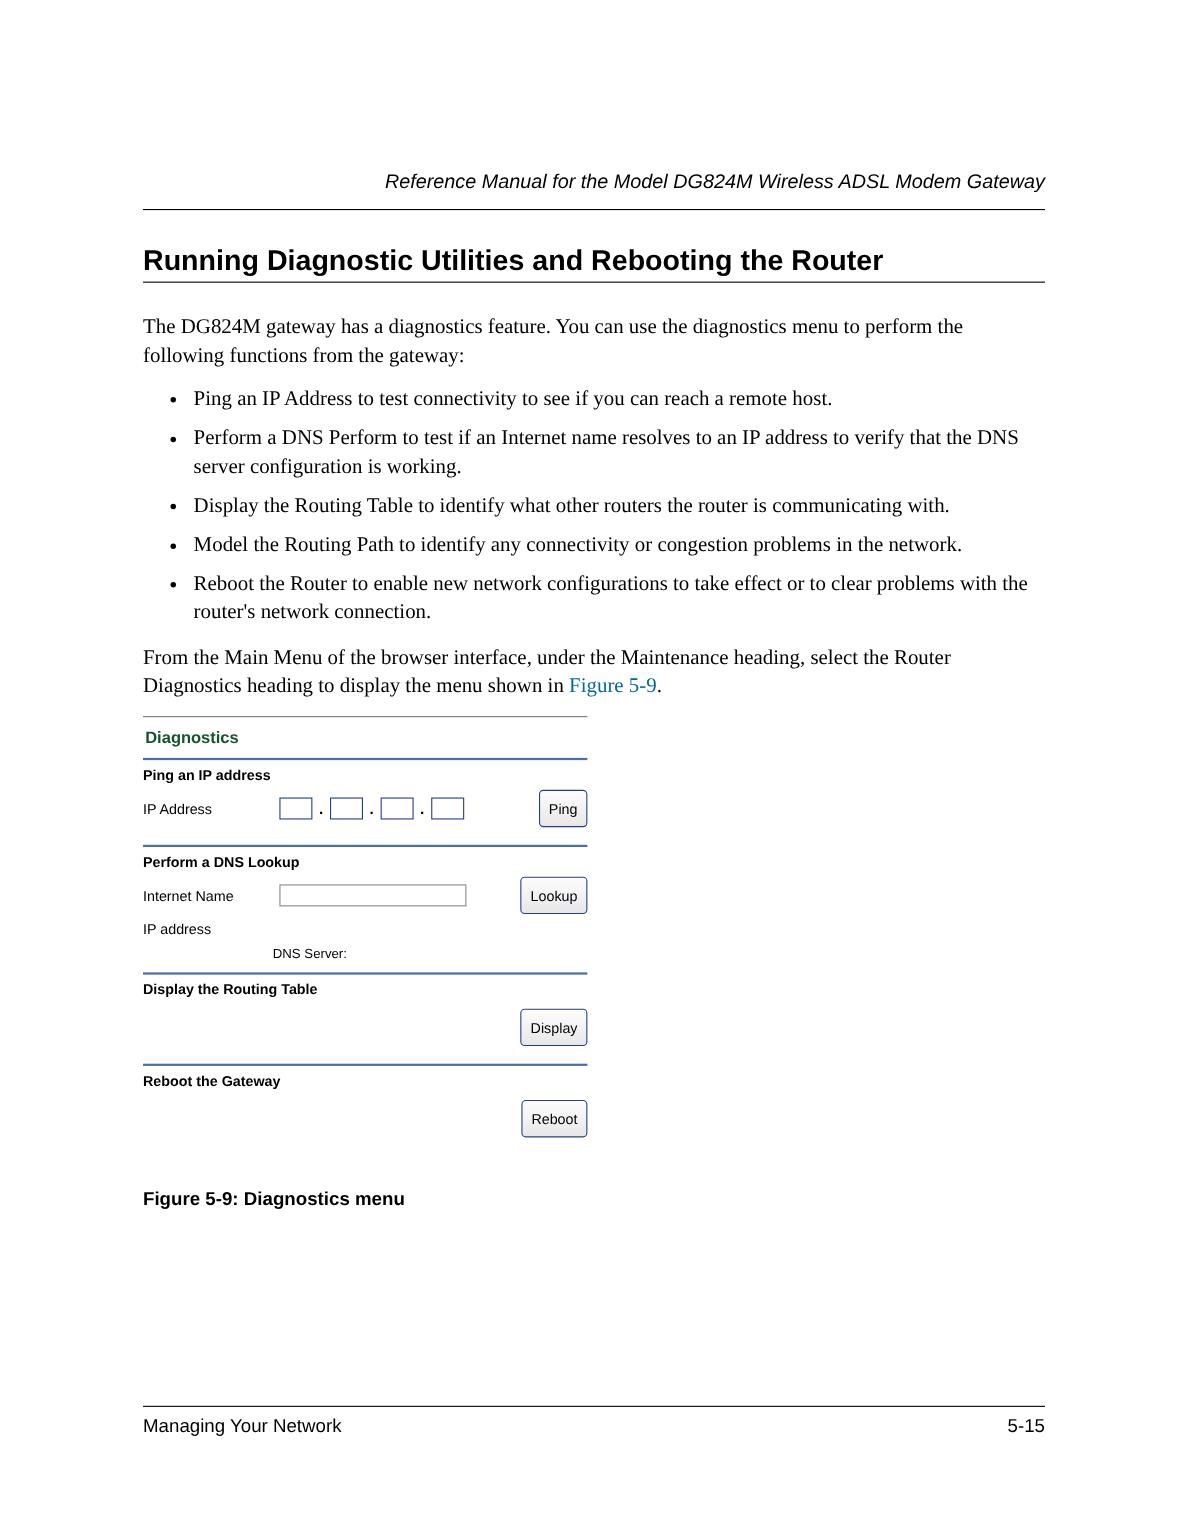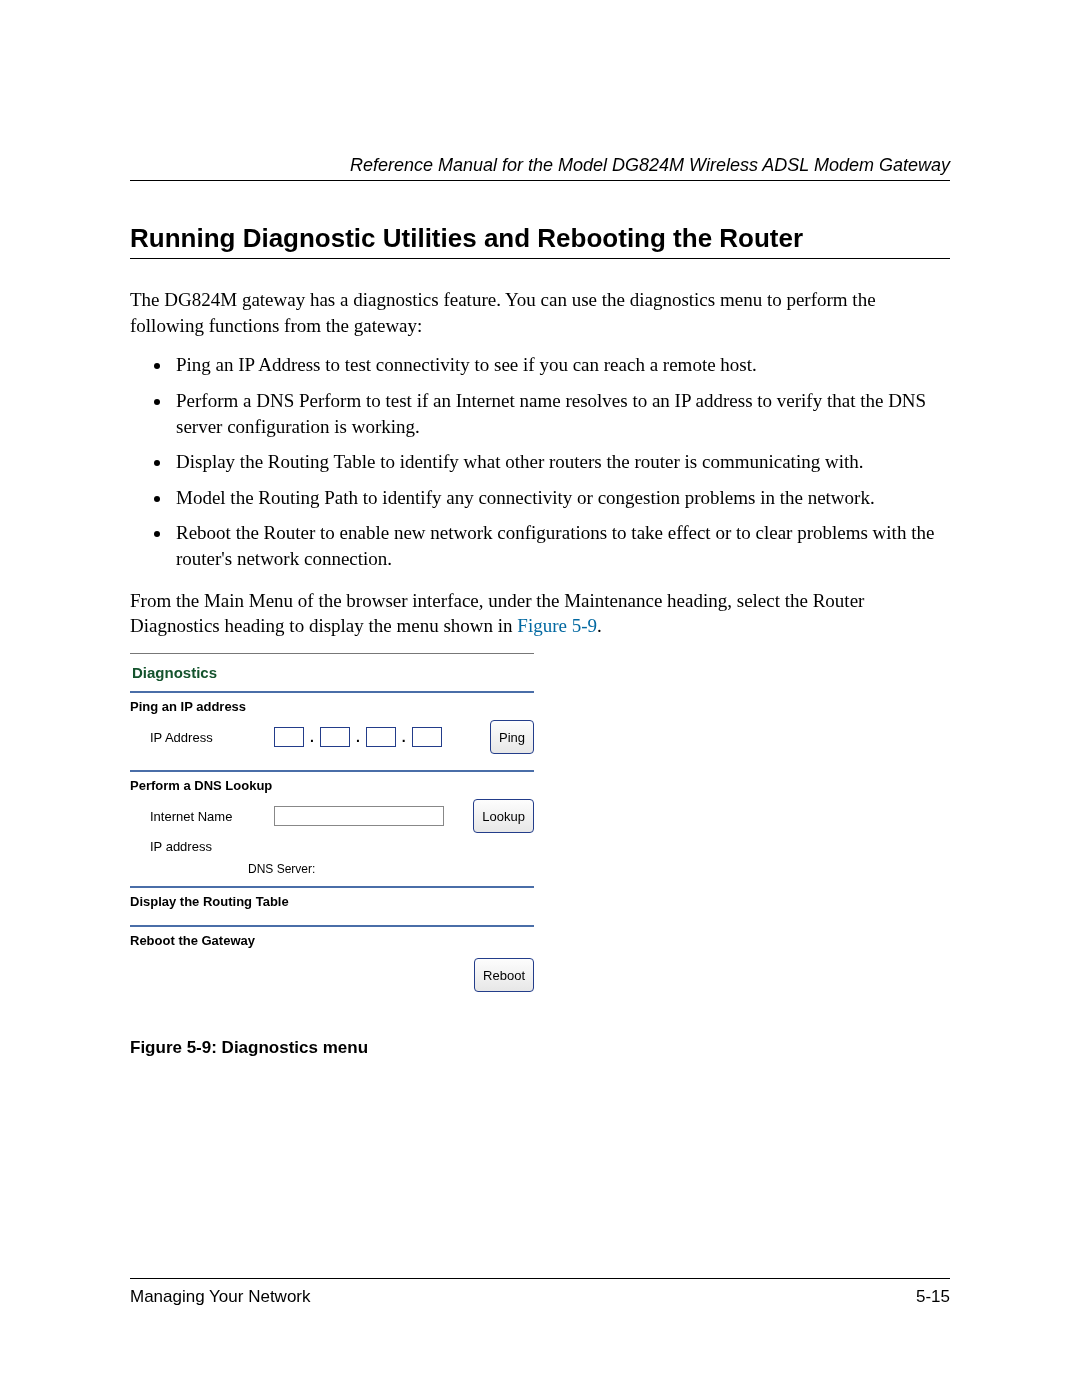--- a/index.html
+++ b/index.html
@@ -14,22 +14,22 @@
     height: 1397px;
     margin: 0 auto;
     padding: 155px 130px 80px 130px;
     position: relative;
   }
   .running-head {
     font-style: italic;
     font-size: 18px;
     text-align: right;
     border-bottom: 1.5px solid #000;
-    padding-bottom: 4px;
-    margin-bottom: 42px;
+    padding-bottom: 14px;
+    margin-bottom: 30px;
     font-family: Arial, Helvetica, sans-serif;
   }
   h1.section-title {
     font-family: Arial, Helvetica, sans-serif;
     font-weight: bold;
     font-size: 26px;
     margin: 0 0 4px 0;
   }
   .title-rule {
     border-top: 1.5px solid #000;
@@ -77,21 +77,20 @@
   }
   .diag-row {
     display: flex;
     align-items: center;
     gap: 6px;
     margin-bottom: 6px;
   }
   .diag-label {
     width: 118px;
     font-size: 13px;
-    margin-left: 20px;
   }
   .diag-row input.octet {
     width: 30px; height: 20px;
     border: 1px solid #233d8a;
     font-size: 12px;
     padding: 1px 2px;
   }
   .diag-row input.wide {
     width: 170px; height: 20px;
     border: 1px solid #888;
@@ -185,20 +184,23 @@
         <button class="diag-btn">Lookup</button>
       </div>
       <div class="diag-row">
         <span class="diag-label">IP address</span>
       </div>
       <div class="diag-dns-serv">DNS Server:</div>
     </div>
 
     <div class="diag-block right-align">
       <div class="diag-heading">Display the Routing Table</div>
+      <div class="diag-row">
+        <button class="diag-btn">Display</button>
+      </div>
     </div>
 
     <div class="diag-block right-align" style="border-bottom:none;">
       <div class="diag-heading">Reboot the Gateway</div>
       <div class="diag-row">
         <button class="diag-btn">Reboot</button>
       </div>
     </div>
   </div>
 

